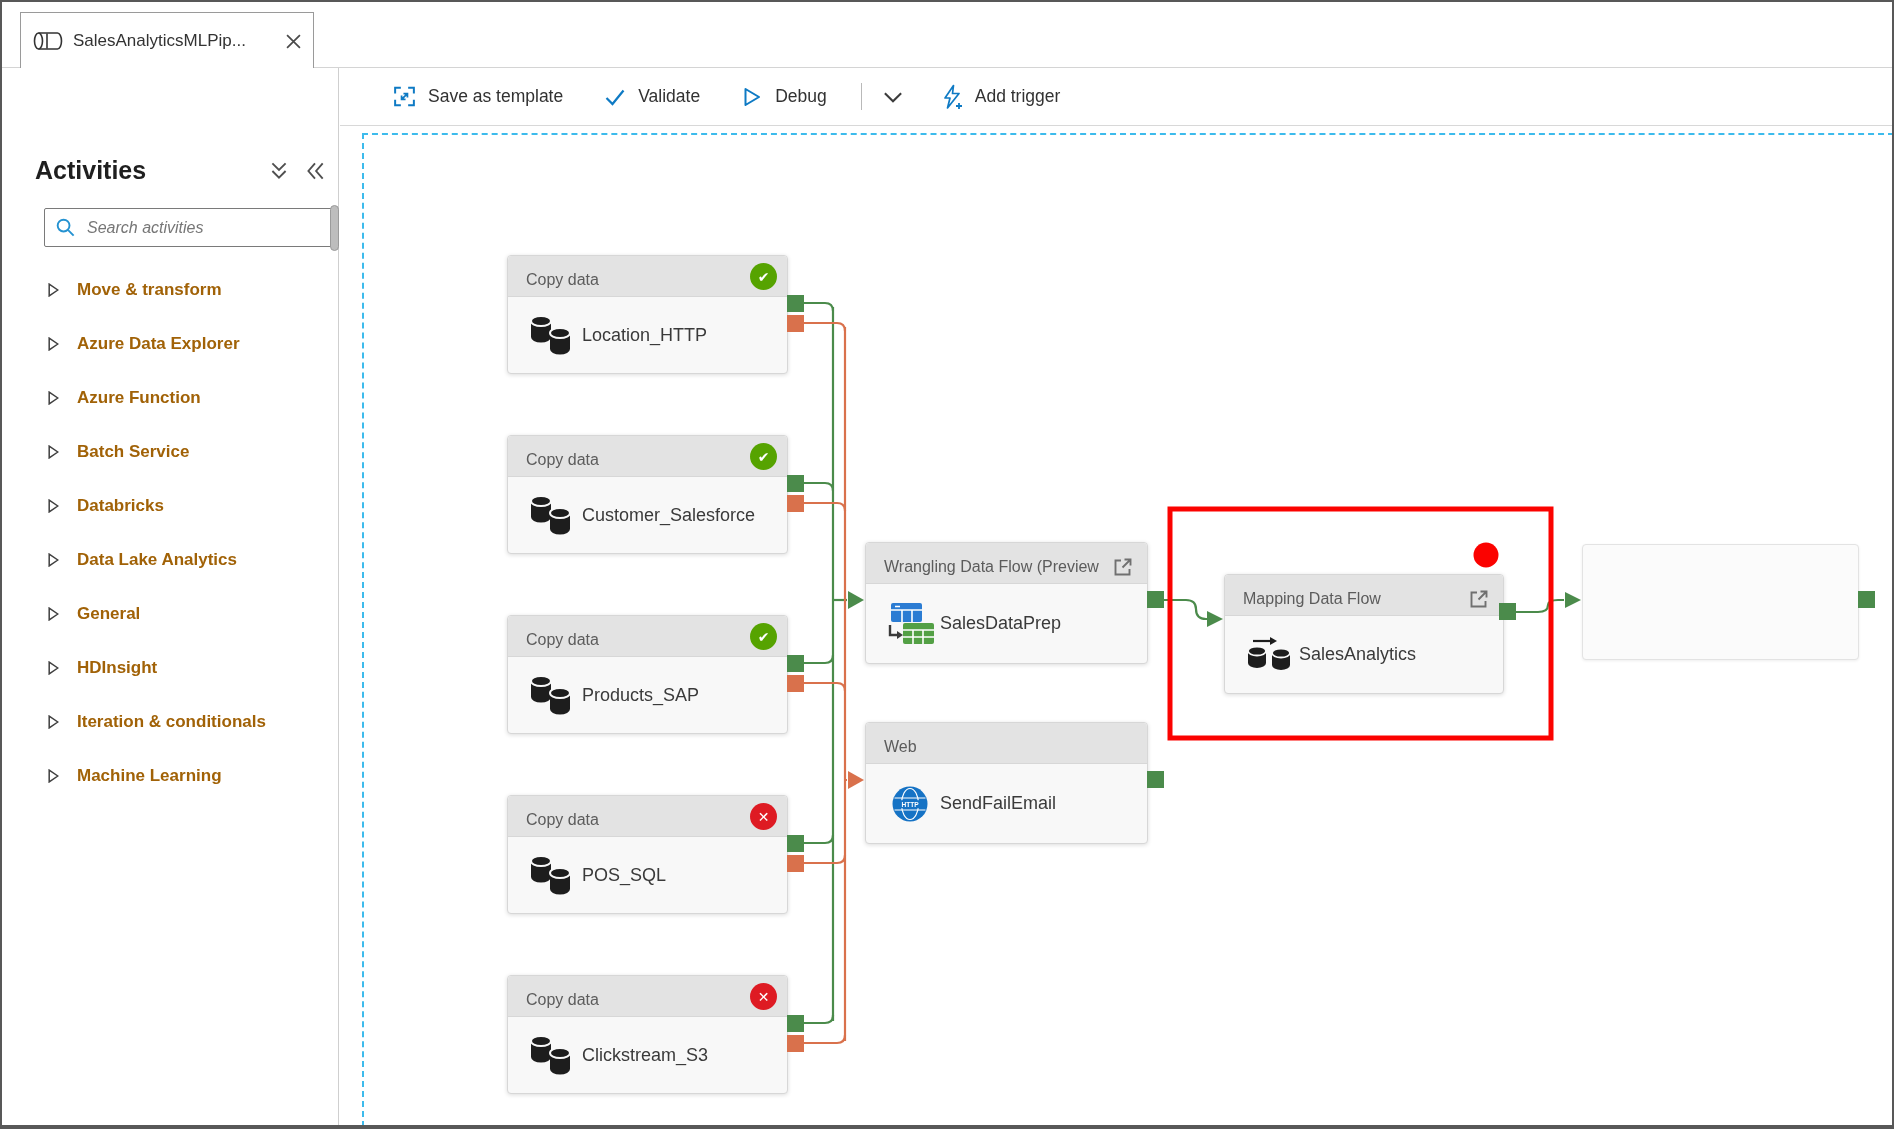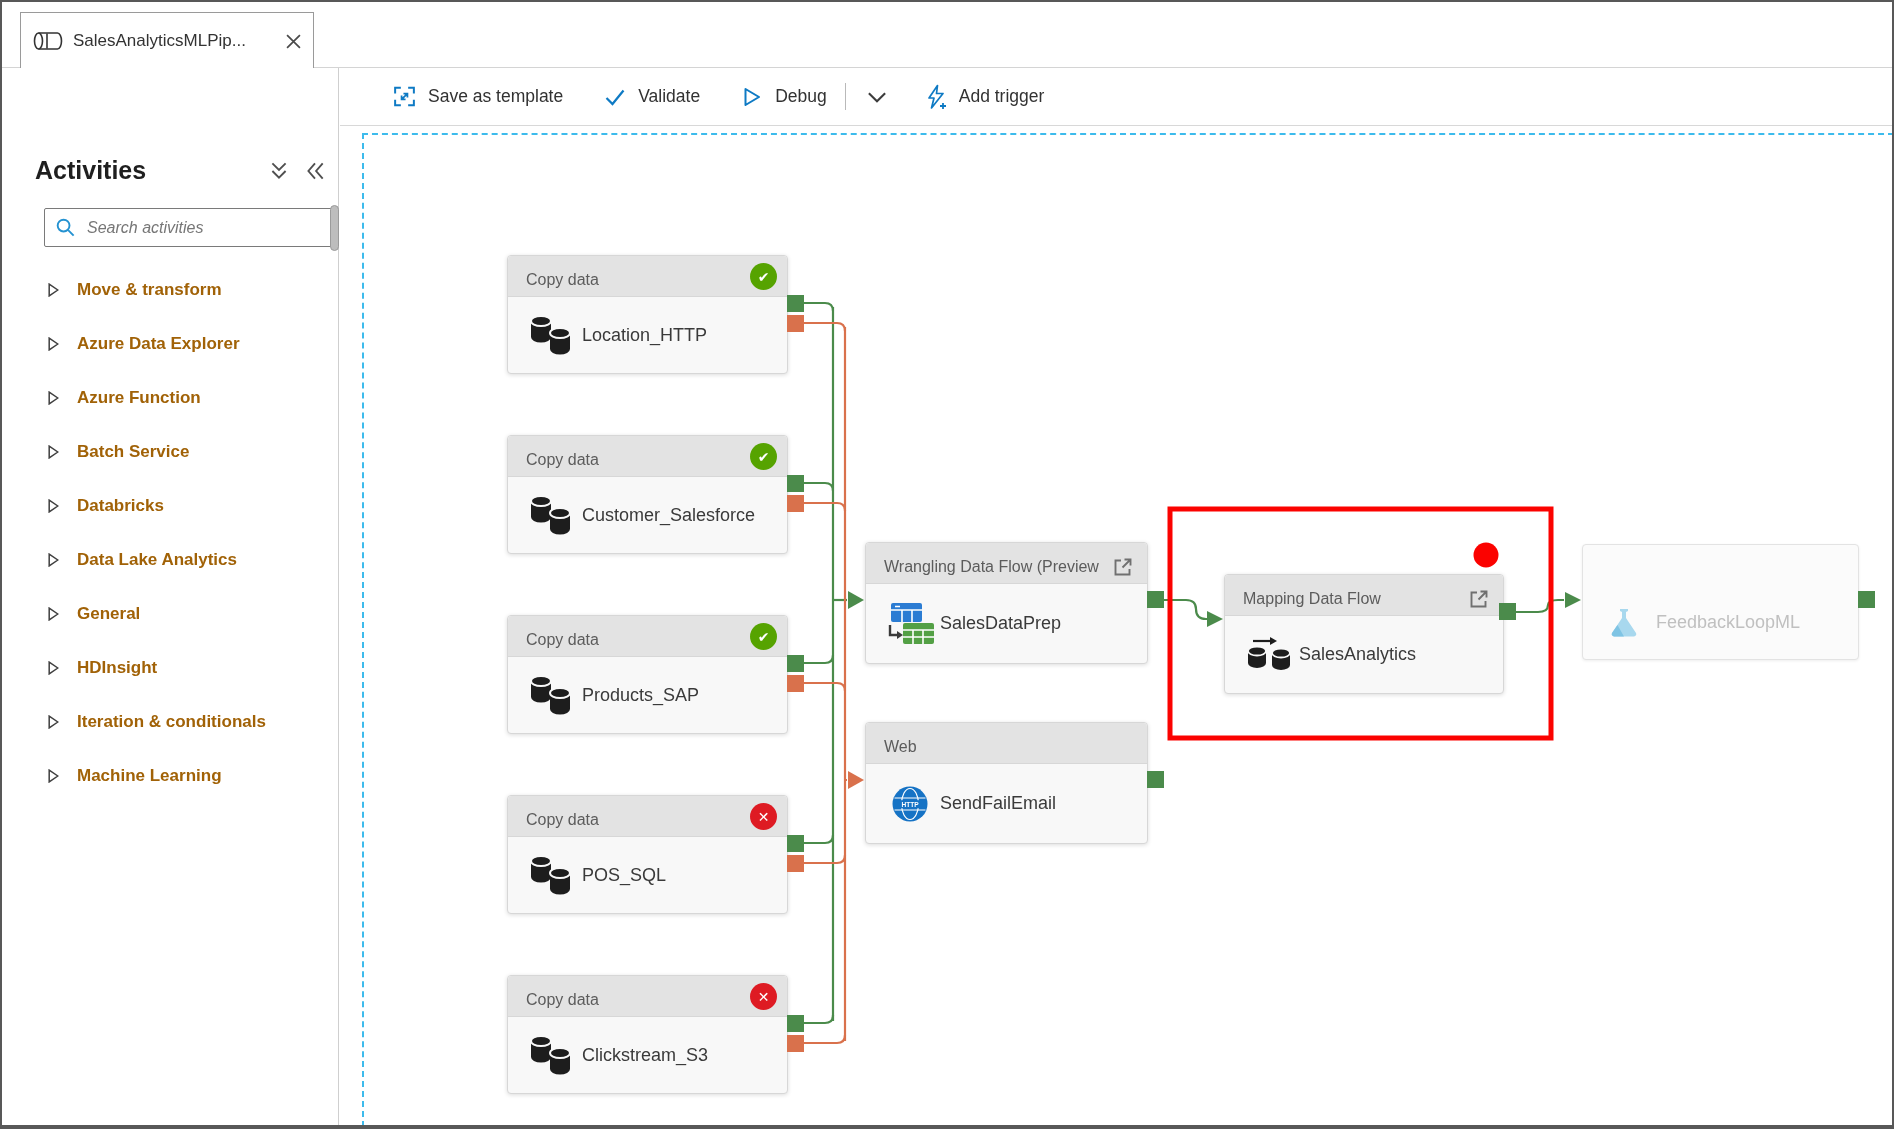--- a/index.html
+++ b/index.html
@@ -182,21 +182,21 @@
       <span class="tb-label">Save as template</span>
     </div>
     <div class="tb-btn">
       <span class="hicon">
         <svg width="24" height="24" viewBox="0 0 24 24">
             <path d="M3.5 13 L9.5 19 L20.5 5.5" fill="none" stroke="#0e7ac4" stroke-width="2.2"></path>
           </svg>
       </span>
       <span class="tb-label">Validate</span>
     </div>
-    <div class="tb-btn" style="margin-right:16px">
+    <div class="tb-btn" style="margin-right:32px">
       <span class="hicon">
         <svg width="24" height="24" viewBox="0 0 24 24">
             <path d="M5.5 4 L19 12 L5.5 20 Z" fill="none" stroke="#0e7ac4" stroke-width="2" stroke-linejoin="round"></path>
           </svg>
       </span>
       <span class="tb-label">Debug</span>
     </div>
     <div class="tb-divider"></div>
     <div class="tb-chevron">
       <svg width="26" height="26" viewBox="0 0 24 24">
@@ -370,29 +370,20 @@
           <path d="M3.5 13 H34.5 M3.5 25 H34.5" stroke="#ffffff" stroke-width="1.2"></path>
           <rect x="6" y="15.2" width="26" height="8" fill="#1673c5"></rect>
           <text x="19" y="21.6" text-anchor="middle" font-size="6.6" font-weight="bold" fill="#fff" font-family="Liberation Sans,sans-serif">HTTP</text>
         </svg>
       </span>
       <span class="node-name">SendFailEmail</span>
     </div>
   </div>
 
   <div class="node disabled" style="left:1580px;top:542px;width:277px;height:116px">
-    <div class="node-body">
-      <span class="node-icon" style="left:24px">
-        <svg width="34" height="34" viewBox="0 0 34 34">
-          <path d="M13 3 H21 V5 L19 6 V12 L29 27 A2.4 2.4 0 0 1 27 30.5 H7 A2.4 2.4 0 0 1 5 27 L15 12 V6 L13 5 Z" fill="#a8d8ee"></path>
-          <path d="M10.5 19 L5 27 A2.4 2.4 0 0 0 7 30.5 H17 Z" fill="#7fc4e4"></path>
-        </svg>
-      </span>
-      <span class="node-name" style="left:73px">FeedbackLoopML</span>
-    </div>
   </div>
 
   <svg class="wires">
 
     <path class="line" d="M831 305 V1019" stroke="#4b8b4b"></path>
     <path class="line" d="M802 301 H823 Q831 301 831 309" stroke="#4b8b4b"></path>
     <path class="line" d="M802 481 H823 Q831 481 831 489" stroke="#4b8b4b"></path>
     <path class="line" d="M802 661 H823 Q831 661 831 653" stroke="#4b8b4b"></path>
     <path class="line" d="M802 841 H823 Q831 841 831 833" stroke="#4b8b4b"></path>
     <path class="line" d="M802 1021 H823 Q831 1021 831 1013" stroke="#4b8b4b"></path>

